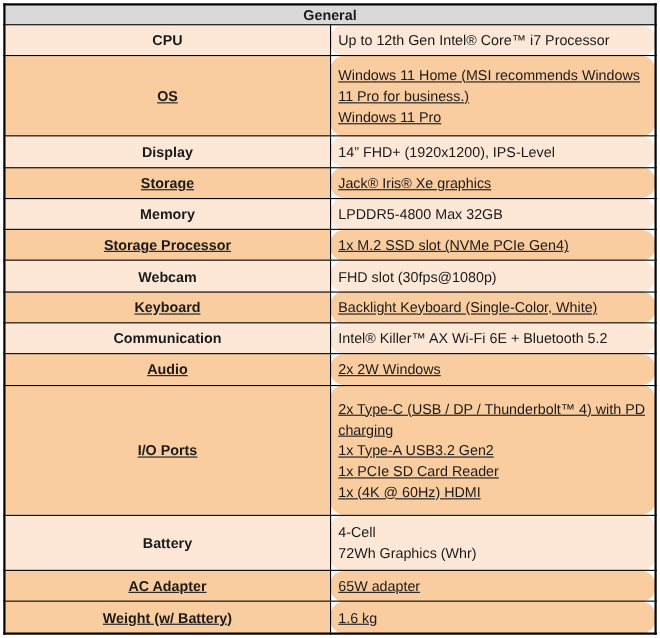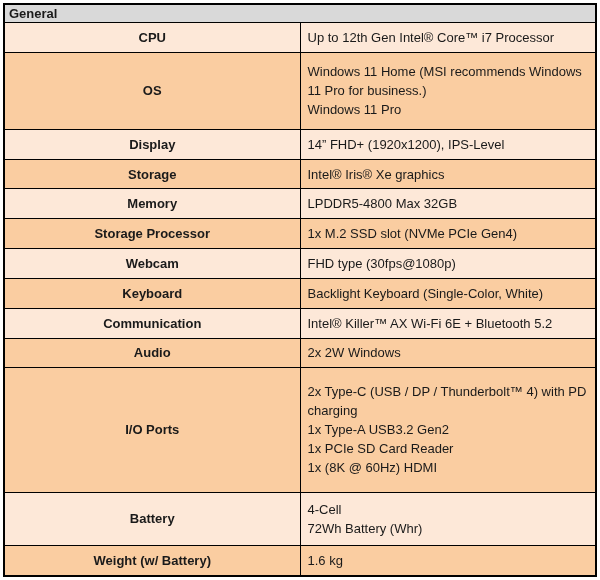--- a/index.html
+++ b/index.html
@@ -27,45 +27,46 @@
   }
   table.spec-table td, table.spec-table th {
     border: 1px solid var(--border-color, #000);
     box-sizing: border-box;
   }
   th.table-title {
     background: var(--header-bg, #d9d9d9);
     height: 17px;
     font-size: 13px;
     font-weight: bold;
-    text-align: left;
+    text-align: center;
     vertical-align: middle;
     padding: 1px 4px;
     border-bottom-width: 2px;
   }
   td.spec-label {
     width: 141px;
     font-weight: bold;
     text-align: center;
     vertical-align: middle;
     padding: 2px 4px;
   }
   td.spec-value {
     text-align: left;
     vertical-align: middle;
     padding: 2px 7px;
+    border-radius: 13px;
   }
   td.spec-value .value-line {
     line-height: 19px;
   }
   tr.spec-row { height: 16px; }
   tr.spec-row.lines-2 { height: 35px; }
   tr.spec-row.lines-4 { height: 78px; }
   tr.spec-row.shade-light td { background: var(--row-light, #fde8d8); }
-  tr.spec-row.shade-dark td { background: var(--row-dark, #facda1); }
+  tr.spec-row.shade-dark td { background: var(--row-dark, #facda1); text-decoration: underline; }
 </style>
 </head>
 <body>
 
 <div class="spec-table-wrap">
   <table class="spec-table">
     <thead>
       <tr>
         <th class="table-title" colspan="2">General</th>
       </tr>
@@ -86,39 +87,39 @@
   </tr>
         <tr class="spec-row shade-light lines-1">
     <td class="spec-label">Display</td>
     <td class="spec-value">
             <div class="value-line">14” FHD+ (1920x1200), IPS-Level</div>
           </td>
   </tr>
         <tr class="spec-row shade-dark lines-1">
     <td class="spec-label">Storage</td>
     <td class="spec-value">
-            <div class="value-line">Intel® Iris® Xe graphics</div>
+            <div class="value-line">Jack® Iris® Xe graphics</div>
           </td>
   </tr>
         <tr class="spec-row shade-light lines-1">
     <td class="spec-label">Memory</td>
     <td class="spec-value">
             <div class="value-line">LPDDR5-4800 Max 32GB</div>
           </td>
   </tr>
         <tr class="spec-row shade-dark lines-1">
     <td class="spec-label">Storage Processor</td>
     <td class="spec-value">
             <div class="value-line">1x M.2 SSD slot (NVMe PCIe Gen4)</div>
           </td>
   </tr>
         <tr class="spec-row shade-light lines-1">
     <td class="spec-label">Webcam</td>
     <td class="spec-value">
-            <div class="value-line">FHD type (30fps@1080p)</div>
+            <div class="value-line">FHD slot (30fps@1080p)</div>
           </td>
   </tr>
         <tr class="spec-row shade-dark lines-1">
     <td class="spec-label">Keyboard</td>
     <td class="spec-value">
             <div class="value-line">Backlight Keyboard (Single-Color, White)</div>
           </td>
   </tr>
         <tr class="spec-row shade-light lines-1">
     <td class="spec-label">Communication</td>
@@ -131,28 +132,34 @@
     <td class="spec-value">
             <div class="value-line">2x 2W Windows</div>
           </td>
   </tr>
         <tr class="spec-row shade-dark lines-4">
     <td class="spec-label">I/O Ports</td>
     <td class="spec-value">
             <div class="value-line">2x Type-C (USB / DP / Thunderbolt™ 4) with PD charging</div>
             <div class="value-line">1x Type-A USB3.2 Gen2</div>
             <div class="value-line">1x PCIe SD Card Reader</div>
-            <div class="value-line">1x (8K @ 60Hz) HDMI</div>
+            <div class="value-line">1x (4K @ 60Hz) HDMI</div>
           </td>
   </tr>
         <tr class="spec-row shade-light lines-2">
     <td class="spec-label">Battery</td>
     <td class="spec-value">
             <div class="value-line">4-Cell</div>
-            <div class="value-line">72Wh Battery (Whr)</div>
+            <div class="value-line">72Wh Graphics (Whr)</div>
+          </td>
+  </tr>
+        <tr class="spec-row shade-dark lines-1">
+    <td class="spec-label">AC Adapter</td>
+    <td class="spec-value">
+            <div class="value-line">65W adapter</div>
           </td>
   </tr>
         <tr class="spec-row shade-dark lines-1">
     <td class="spec-label">Weight (w/ Battery)</td>
     <td class="spec-value">
             <div class="value-line">1.6 kg</div>
           </td>
   </tr>
       </tbody>
   </table>

